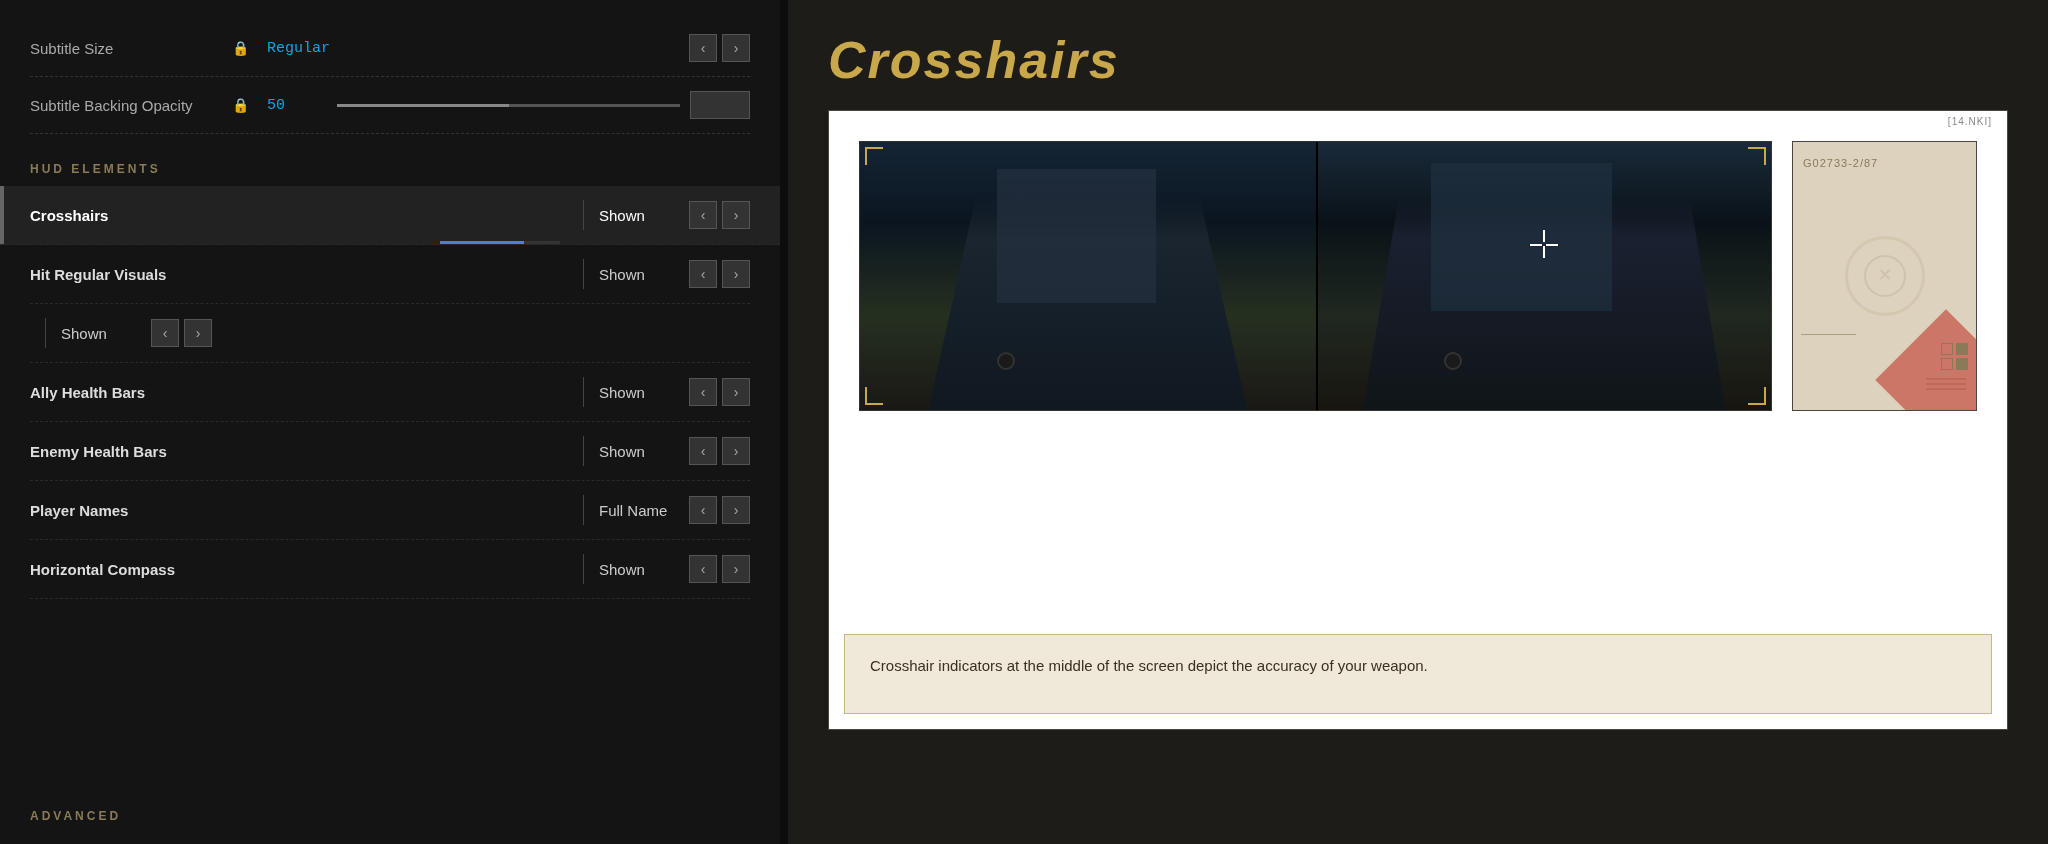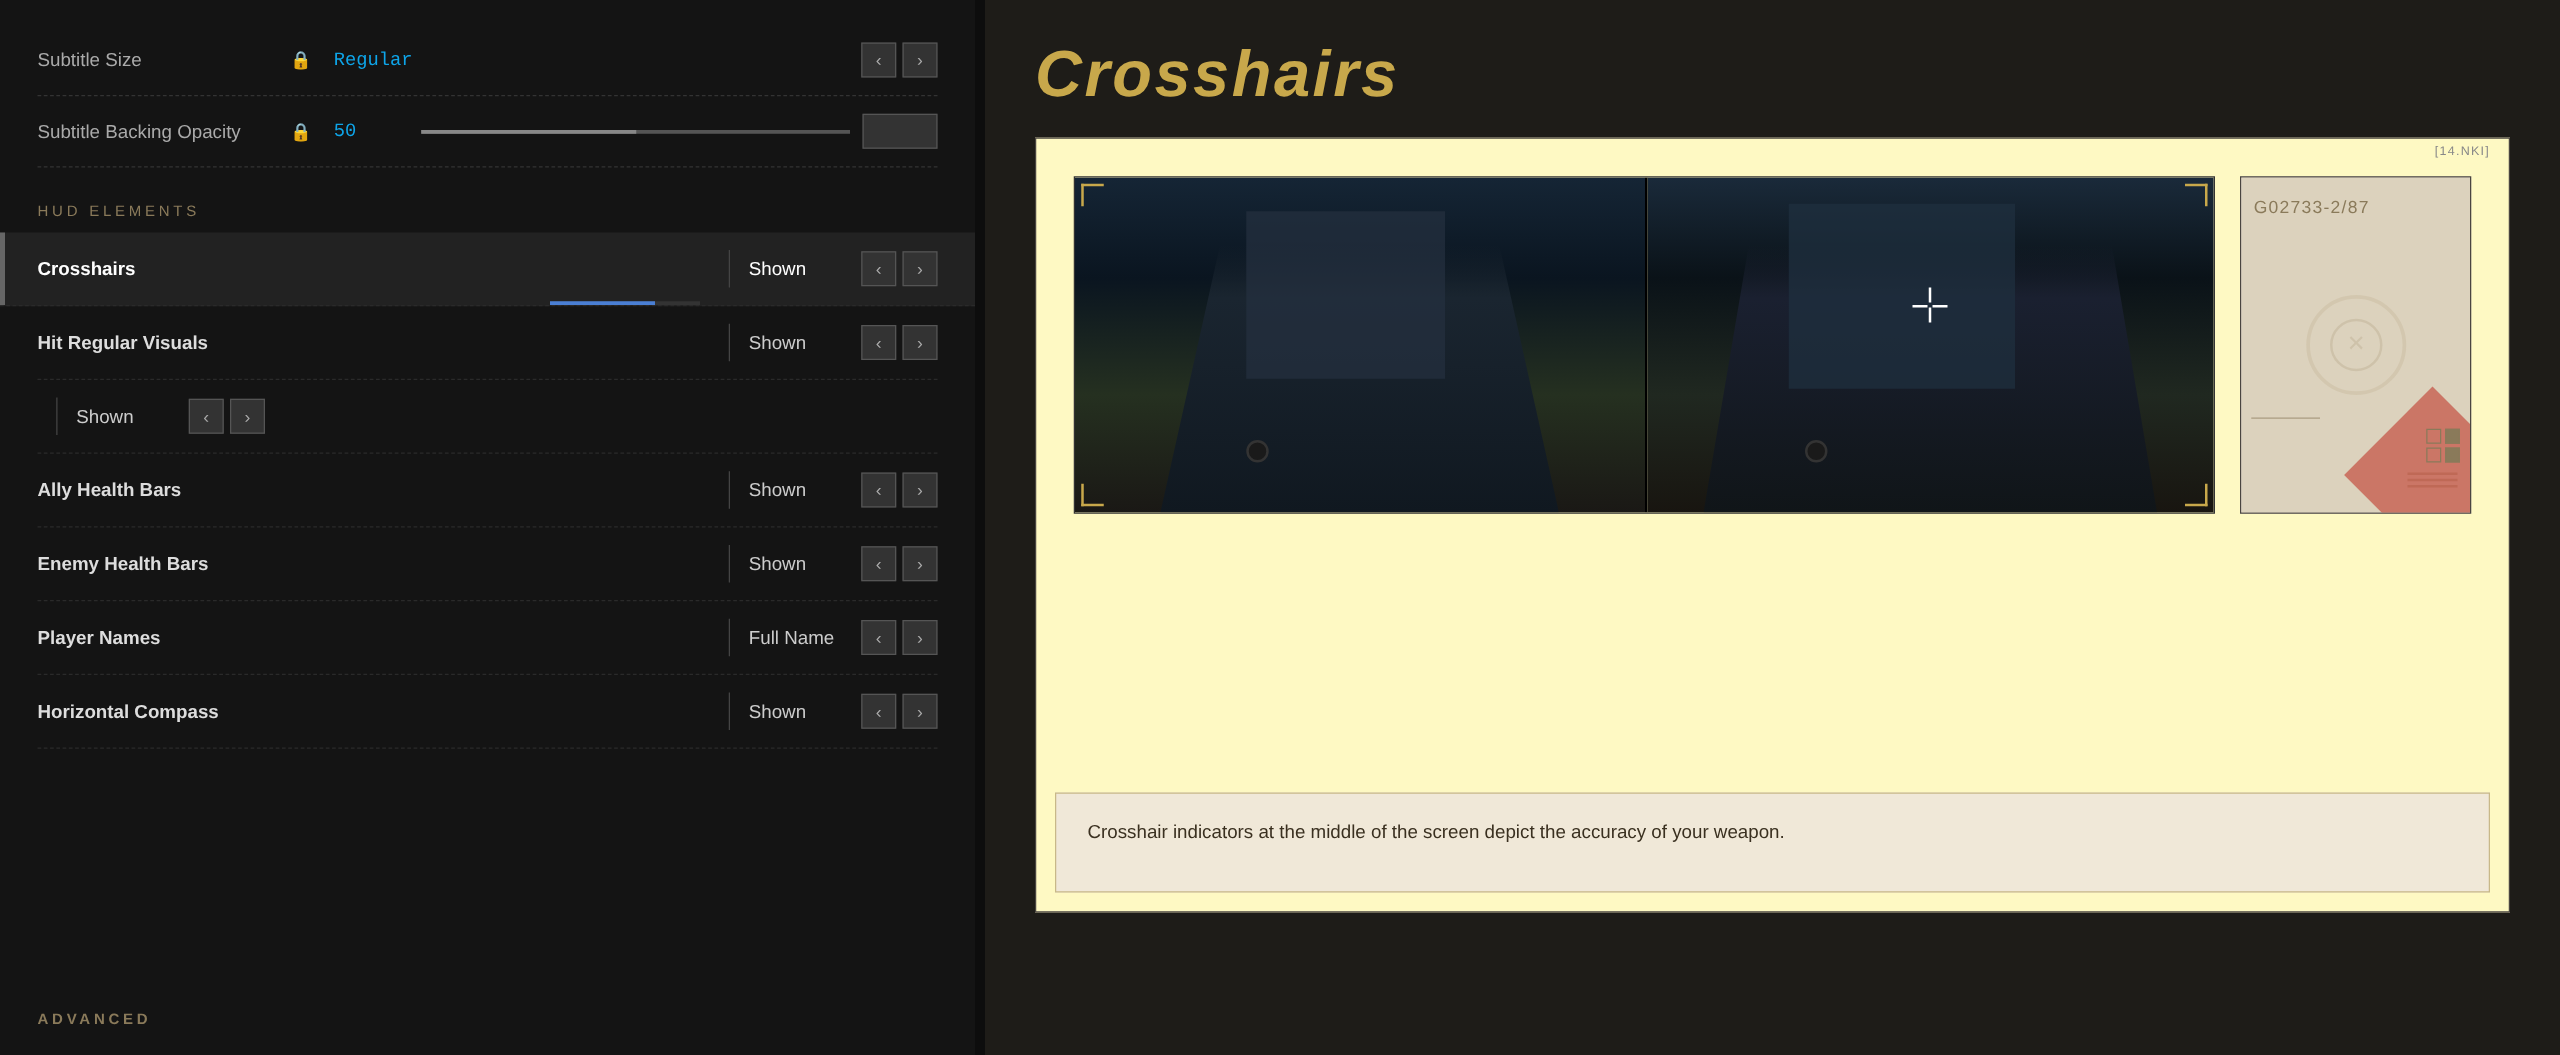--- a/index.html
+++ b/index.html
@@ -106,21 +106,21 @@
       font-size: 14px;
       display: flex;
       align-items: center;
       justify-content: center;
     }
 
     
     .section-header {
       padding: 18px 30px 10px 30px;
       font-size: 12px;
-      font-weight: 400;
+      font-weight: 700;
       letter-spacing: 3px;
       color: #8a7a5a;
       text-transform: uppercase;
     }
 
     .hud-list {
       flex: 1;
       padding: 0 30px;
       display: flex;
       flex-direction: column;
@@ -220,21 +220,21 @@
     .panel-title {
       font-size: 52px;
       font-weight: 900;
       color: #c8a84b;
       letter-spacing: 2px;
       margin-bottom: 20px;
       font-style: italic;
     }
 
     .preview-area {
-      background: #fef9c3;
+      background: #ffffff;
       border: 1px solid #4a4540;
       padding: 15px;
       position: relative;
       flex: 1;
       display: flex;
       flex-direction: column;
       max-height: 620px;
     }
 
     .preview-inner {
@@ -509,21 +509,21 @@
 
           <div class="corner-bracket tl"></div>
           <div class="corner-bracket tr"></div>
           <div class="corner-bracket bl"></div>
           <div class="corner-bracket br"></div>
         </div>
 
         <div class="preview-info-panel" style="position:absolute; right:15px; top:15px; width:185px; bottom:15px;">
           <div class="info-panel-bg"></div>
 
-          <div style="position:absolute; top:15px; left:10px; font-size:14px; color:#8a7a5a; letter-spacing:1px; z-index:1;">G02733-2/87</div>
+          <div style="position:absolute; top:15px; left:10px; font-size:11px; color:#8a7a5a; letter-spacing:1px; z-index:1;">G02733-2/87</div>
 
           <div class="info-panel-stamp">
             <svg width="50" height="50" viewBox="0 0 50 50">
               <circle cx="25" cy="25" r="20" fill="none" stroke="#b0a080" stroke-width="2"></circle>
               <text x="25" y="30" text-anchor="middle" font-size="18" fill="#b0a080">✕</text>
             </svg>
           </div>
 
           <div class="info-panel-lines">
             <div class="info-line"></div>

